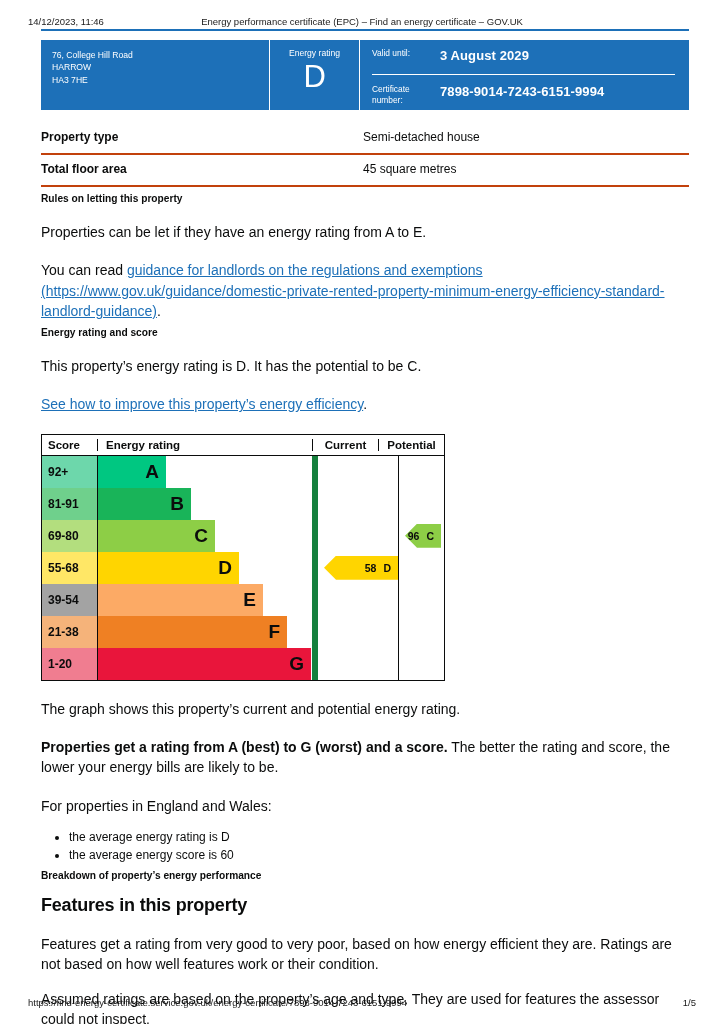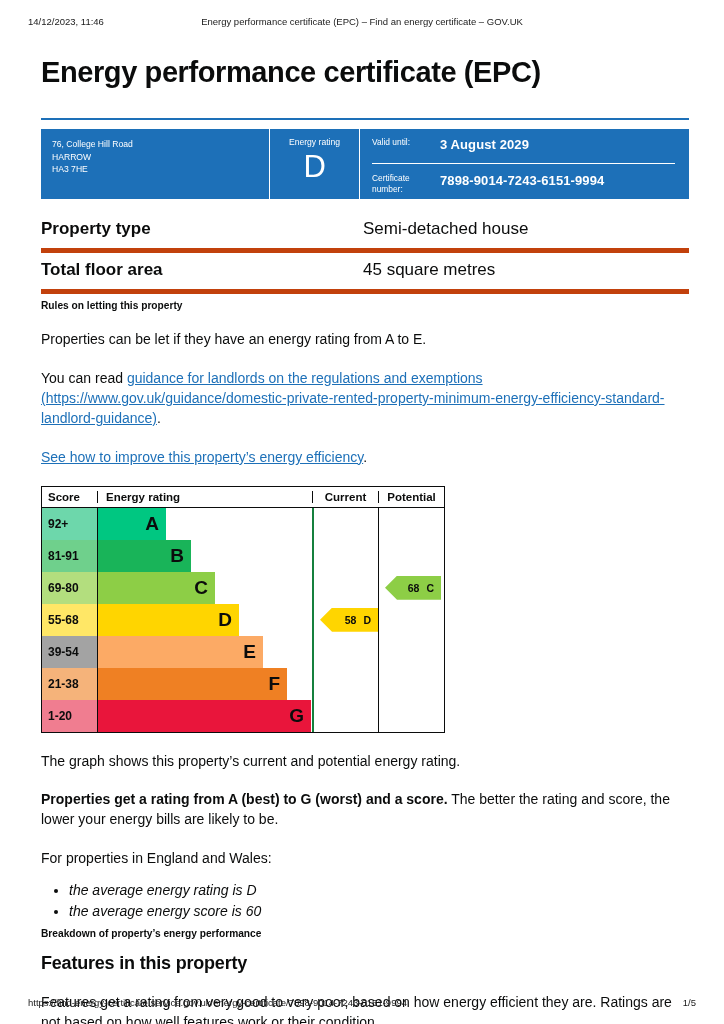--- a/index.html
+++ b/index.html
@@ -84,23 +84,23 @@
   }
   .meta-row { display: flex; align-items: flex-start; }
   .meta-row .mr-label { width: 68px; font-size: 8.4px; line-height: 1.3; }
   .meta-row .mr-value { font-size: 13px; font-weight: bold; line-height: 1.3; letter-spacing: 0.1px; }
   .meta-divider { border-top: 1px solid #ffffff; margin: 9px 14px 9px 0; }
 
   
   .kv-list { margin-top: 13px; width: 648px; }
   .kv-row {
     display: flex;
-    border-bottom: 5px solid #c2410c;
+    border-bottom: 2px solid #c2410c;
     padding: 7px 0 9px 0;
-    font-size: 17px;
+    font-size: 12px;
   }
   .kv-row .kv-key { width: 322px; font-weight: bold; }
   .kv-row .kv-val { flex: 1; }
 
   
   .sec-head {
     font-size: 10.2px;
     font-weight: bold;
     margin-top: 6px;
   }
@@ -115,23 +115,22 @@
     margin: 18px 0 0 0;
   }
   p.body-text.tight { margin-top: 14px; }
   a.gov-link {
     color: #1d70b8;
     text-decoration: underline;
   }
   .bullets {
     margin: 12px 0 0 0;
     padding-left: 28px;
-    font-size: 14px;
+    font-size: 12px;
     line-height: 1.5;
-    font-style: italic;
   }
   .bullets li { margin: 0; }
 
   
   .epc-graph {
     margin-top: 19px;
     width: 404px;
     border: 1px solid #0b0c0c;
     border-top: none;
     position: relative;
@@ -174,22 +173,22 @@
     height: 32px;
     display: flex;
     align-items: center;
     justify-content: flex-end;
     padding-right: 7px;
     font-size: 19px;
     font-weight: bold;
     color: #0b0c0c;
   }
   .band-current {
-    width: 66px;
-    border-left: 2px solid #15803d;
+    width: 86px;
+    border-left: 6px solid #15803d;
     position: relative;
   }
   .band-potential {
     flex: 1;
     border-left: 1px solid #0b0c0c;
     position: relative;
   }
   .marker {
     position: absolute;
     top: 4px;
@@ -224,21 +223,20 @@
 </head>
 <body>
 
 <div class="print-header">
   <span class="ph-date">14/12/2023, 11:46</span>
   <span class="ph-title">Energy performance certificate (EPC) – Find an energy certificate – GOV.UK</span>
 </div>
 
 <div class="page">
 
-  <h1 class="page-title">Energy performance certificate (EPC)</h1>
   <div class="title-rule"></div>
 
   <div class="epc-banner">
     <div class="banner-address">
       <div>76, College Hill Road</div>
       <div>HARROW</div>
       <div>HA3 7HE</div>
     </div>
     <div class="banner-sep"></div>
     <div class="banner-rating">
@@ -267,20 +265,22 @@
     <div class="kv-row">
       <div class="kv-key">Total floor area</div>
       <div class="kv-val">45 square metres</div>
     </div>
   </div>
 
   <div class="sec-head">Rules on letting this property</div>
   <p class="body-text">Properties can be let if they have an energy rating from A to E.</p>
   <p class="body-text"><span>You can read </span><a class="gov-link" href="#">guidance for landlords on the regulations and exemptions (https://www.gov.uk/guidance/domestic-private-rented-property-minimum-energy-efficiency-standard-landlord-guidance)</a><span>.</span></p>
 
+  <div class="sec-head">Energy rating and score</div>
+  <p class="body-text">This property’s energy rating is D. It has the potential to be C.</p>
   <p class="body-text"><a class="gov-link" href="#">See how to improve this property’s energy efficiency</a><span>.</span></p>
 
   <div class="epc-graph">
     <div class="graph-head">
       <div class="gh-score">Score</div>
       <div class="gh-rating">Energy rating</div>
       <div class="gh-current">Current</div>
       <div class="gh-potential">Potential</div>
     </div>
     <div class="graph-body" id="graph-body">
@@ -301,21 +301,21 @@
           <div class="band-potential"></div>
         </div>
         <div class="band-row">
           <div class="band-score" style="background: rgb(179, 222, 126);">69-80</div>
           <div class="band-bar-cell">
             <div class="band-bar" style="width: 117px; background: rgb(141, 206, 70);">C</div>
           </div>
           <div class="band-current"></div>
           <div class="band-potential">
             <div class="marker marker-potential" style="background: rgb(141, 206, 70);">
-              <span>68</span>
+              <span>96</span>
               <span class="m-letter">C</span>
             </div>
           </div>
         </div>
         <div class="band-row">
           <div class="band-score" style="background: rgb(255, 231, 102);">55-68</div>
           <div class="band-bar-cell">
             <div class="band-bar" style="width: 141px; background: rgb(255, 213, 0);">D</div>
           </div>
           <div class="band-current">

